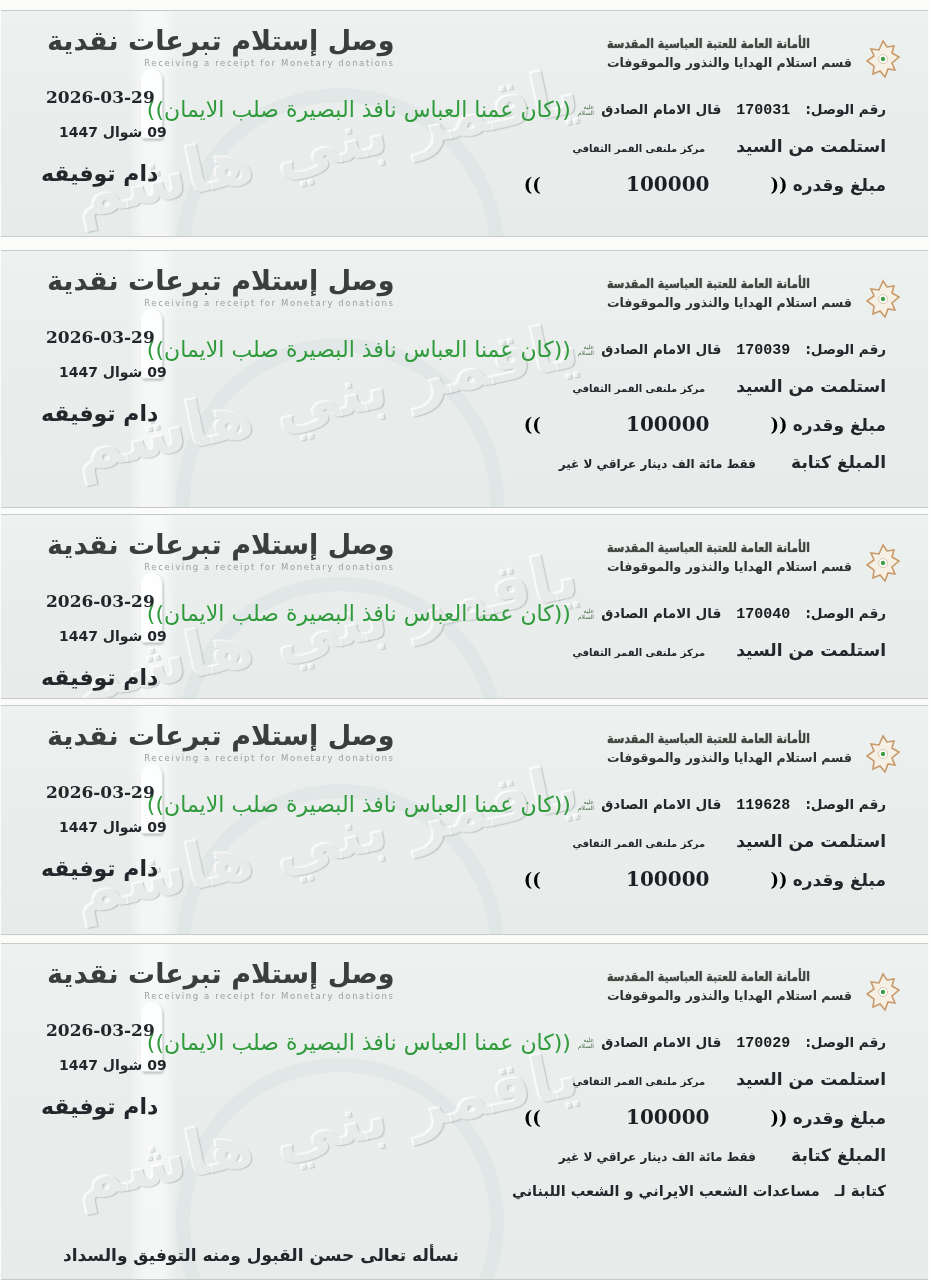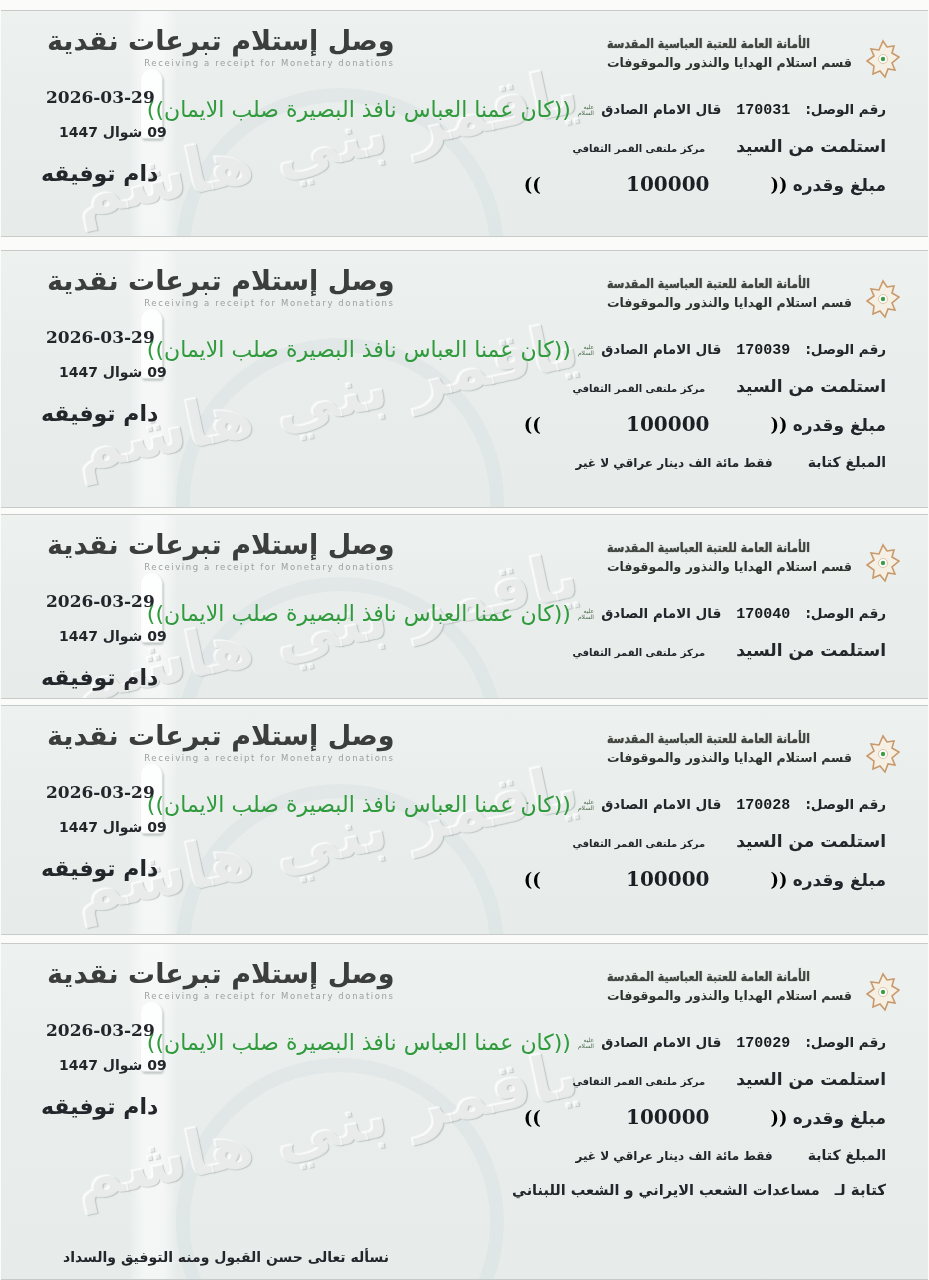--- a/index.html
+++ b/index.html
@@ -74,21 +74,21 @@
   }
   .org-dept{font-size:12.5px;font-weight:bold;color:#2e312d;margin-top:5px;white-space:nowrap;}
   .emblem{position:absolute;right:28px;top:28px;width:34px;height:42px;}
 
   
   .g-date{position:absolute;left:45px;top:76px;font-family:"DejaVu Serif",serif;font-weight:bold;font-size:17px;color:#23262a;}
   .h-date{position:absolute;left:58px;top:113px;font-weight:bold;font-size:14px;color:#23262a;direction:rtl;}
   .blessing{position:absolute;left:40px;top:150px;font-weight:bold;font-size:22px;color:#23262a;direction:rtl;}
   .prayer{
     position:absolute;left:62px;bottom:14px;
-    font-weight:bold;font-size:14px;color:#23262a;direction:rtl;
+    font-weight:bold;font-size:17px;color:#23262a;direction:rtl;
   }
 
   
   .rows{
     position:relative;
     direction:rtl;text-align:right;
     padding:86px 42px 0 170px;
   }
   .row{margin-bottom:16px;white-space:nowrap;}
   .row-number{margin-bottom:14px;}
@@ -106,21 +106,21 @@
   .row-received .lbl{font-size:17px;}
   .received-value{font-weight:bold;font-size:10px;color:#23262a;margin-right:26px;}
   .row-amount .lbl{font-size:17px;}
   .paren{font-family:"DejaVu Serif",serif;font-weight:bold;font-size:18px;unicode-bidi:bidi-override;direction:ltr;}
   .p-open{margin-right:28px;}
   .p-close{margin-left:4px;}
   .amount-value{
     font-family:"DejaVu Serif",serif;font-weight:bold;font-size:20px;color:#1c1f24;
     margin:0 52px;letter-spacing:1px;
   }
-  .row-words .lbl{font-size:14px;}
+  .row-words .lbl{font-size:17px;}
   .words-value{font-weight:bold;font-size:12px;color:#23262a;margin-right:30px;}
   .row-allocated .lbl{font-size:15px;}
   .allocated-value{font-weight:bold;font-size:14.5px;color:#23262a;margin-right:10px;text-align:right;}
 </style>
 </head>
 <body>
 
   <div class="receipt r0">
 
     <div class="strip"></div>
@@ -298,21 +298,21 @@
     </svg>
 
     <div class="g-date">2026-03-29</div>
     <div class="h-date">09 شوال 1447</div>
     <div class="blessing">دام توفيقه</div>
 
     <div class="rows">
 
       <div class="row row-number">
         <span class="lbl">رقم الوصل:</span>
-        <span class="num receipt-no">170028</span>
+        <span class="num receipt-no">119628</span>
         <span class="lbl">قال الامام الصادق</span>
         <span class="honorific">عليه السلام</span>
         <span class="quote" style="color: rgb(47, 155, 60);">((كان عمنا العباس نافذ البصيرة صلب الايمان))</span>
       </div>
 
       <div class="row row-received">
         <span class="lbl">استلمت من السيد</span>
         <span class="received-value">مركز ملتقى القمر الثقافي</span>
       </div>
 

